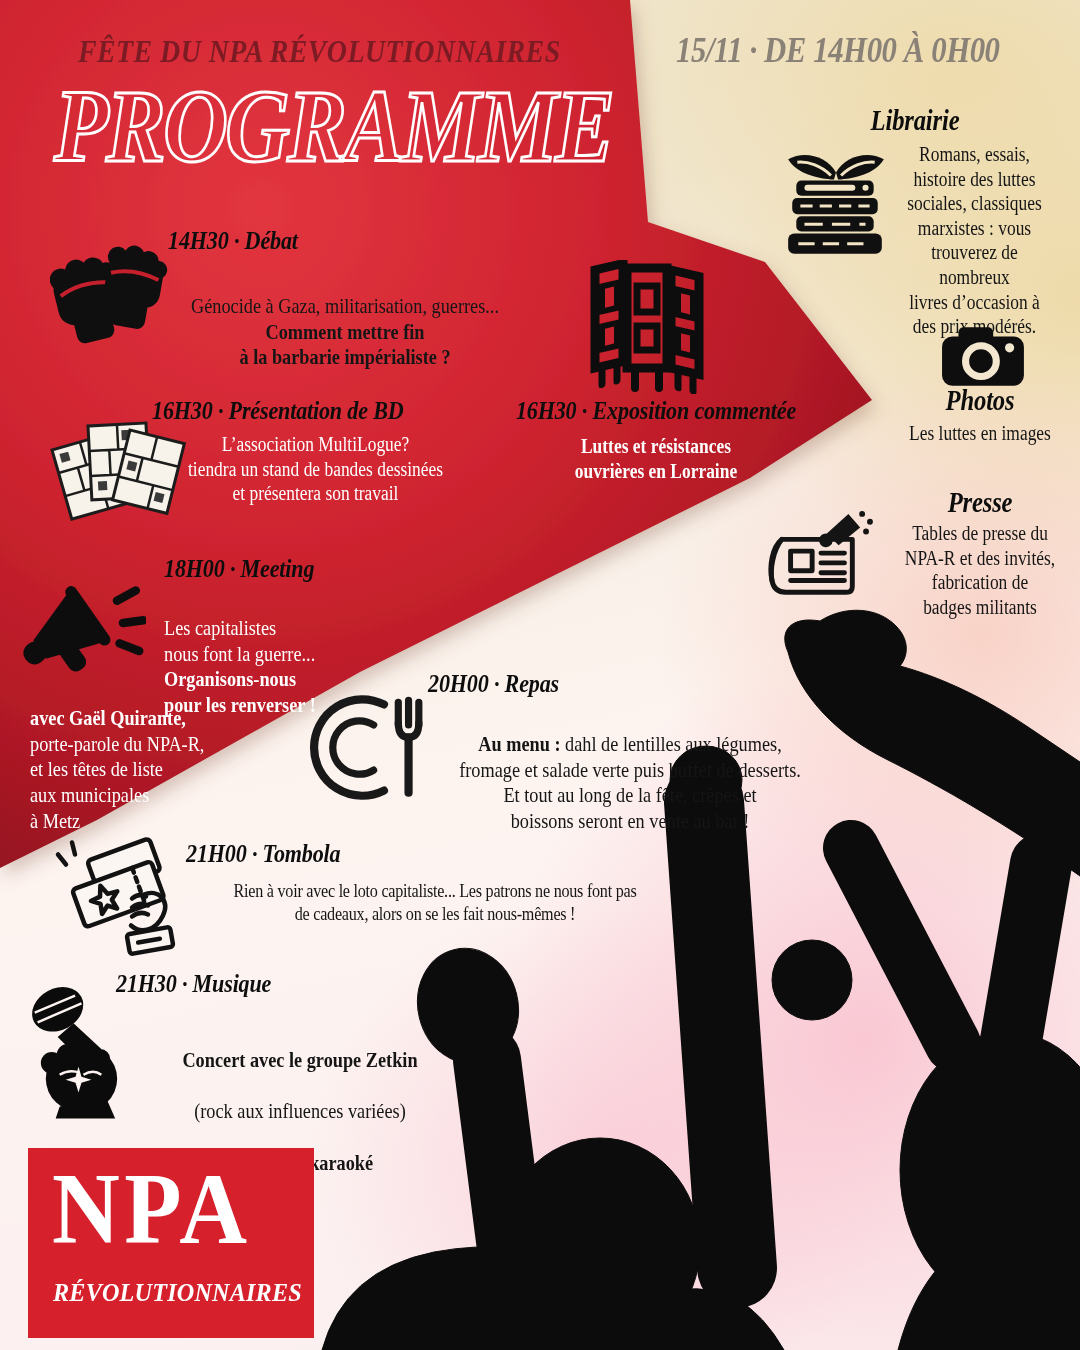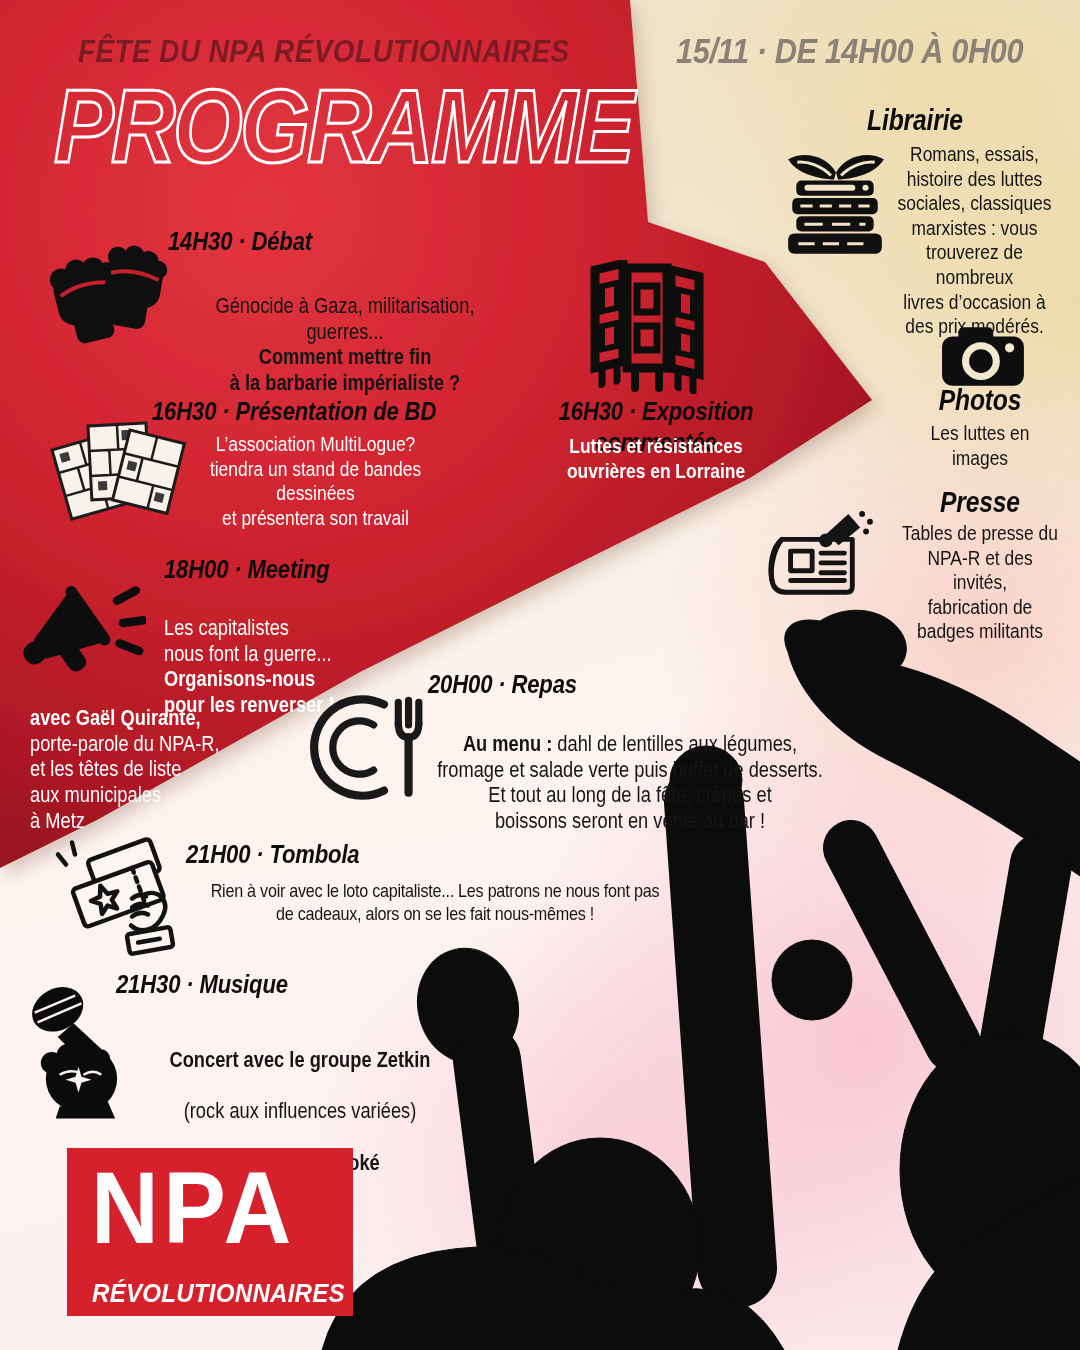--- a/index.html
+++ b/index.html
@@ -1,18 +1,18 @@
 <!DOCTYPE html>
 <html><head>
 <meta charset="utf-8">
 <style>
   html,body{margin:0;padding:0;background:#444;}
   .poster{
     position:relative; width:1080px; height:1350px; overflow:hidden;
-    font-family:Liberation Sans, sans-serif;
+    font-family:Liberation Serif, serif;
     background:
       radial-gradient(480px 420px at 91% 47%, rgba(247,199,186,.75), rgba(247,199,186,0) 68%),
       radial-gradient(520px 560px at 80% 77%, rgba(249,195,208,.9), rgba(249,195,208,0) 70%),
       radial-gradient(420px 380px at 56% 86%, rgba(250,205,216,.85), rgba(250,205,216,0) 70%),
       radial-gradient(500px 430px at 100% 22%, rgba(238,218,168,.95), rgba(238,218,168,0) 72%),
       radial-gradient(720px 520px at 88% 5%, #eedcae, rgba(238,220,174,0) 74%),
       linear-gradient(168deg,#efe9da 0%,#f4ecdf 30%,#fdf4f0 55%,#fbeff0 100%);
   }
   .abs{position:absolute;}
   svg{display:block;}
@@ -30,21 +30,21 @@
   .t-center{ text-align:center; transform:scaleX(.85); transform-origin:center top; white-space:pre-line;}
   .title.big{ font-size:29px;}
   .para{ font-size:20px; line-height:1.2; color:#151515; white-space:pre-line;}
   .para.c{ text-align:center; transform:scaleX(.85); transform-origin:center top;}
   .para.l{ transform:scaleX(.85); transform-origin:left top;}
   .white{ color:#ffffff;}
   .bold{ font-weight:bold;}
   .sz22{ font-size:21.5px;}
   .sz19{ font-size:19px;}
   
-  .npa-box{ left:28px; top:1148px; width:286px; height:168px; background:#d6212d;margin-left:39px;}
+  .npa-box{ left:28px; top:1148px; width:286px; height:190px; background:#d6212d;}
   .npa-name{ position:absolute; left:24px; top:2px; color:#fff; font-weight:900; font-size:102px;
              letter-spacing:5px; transform:scaleX(.92); transform-origin:left top;}
   .npa-sub{ position:absolute; left:25px; top:130px; color:#fff; font-style:italic; font-weight:900;
             font-size:26px; letter-spacing:.2px; transform:scaleX(.93); transform-origin:left top; white-space:nowrap;}
 </style>
 </head>
 <body>
 
 <div class="poster">
 

